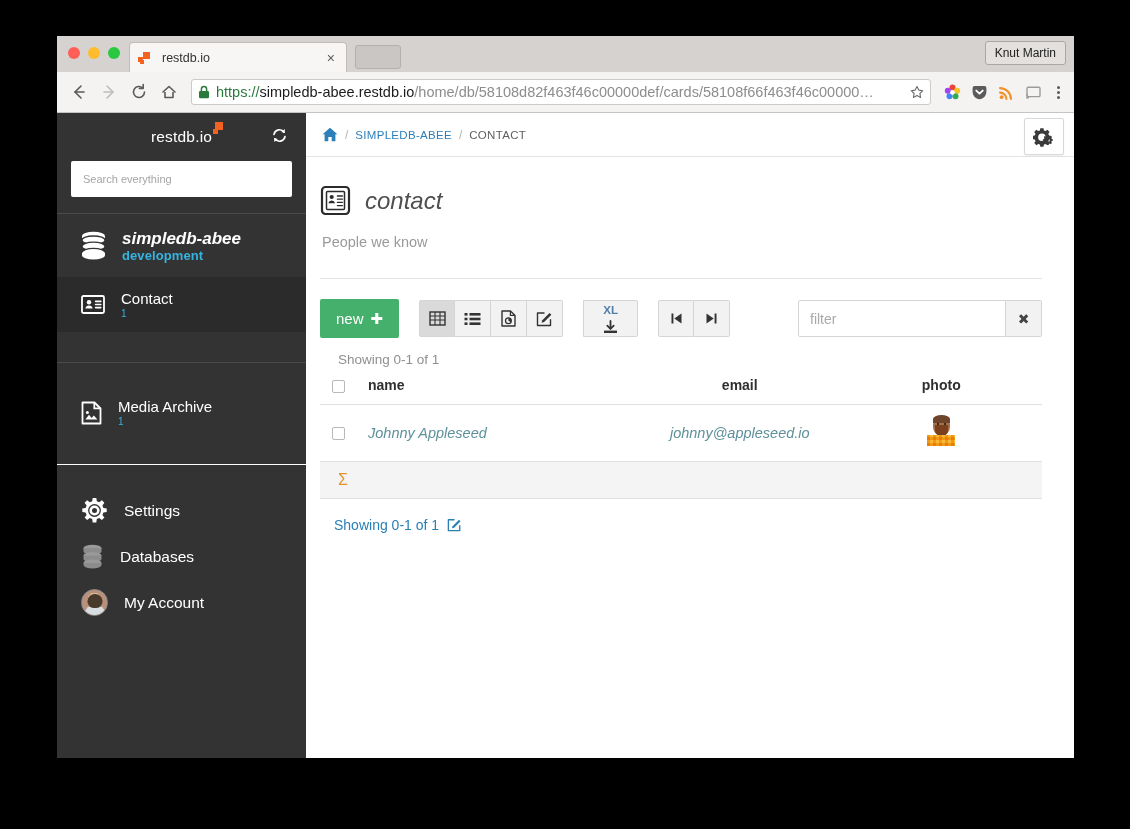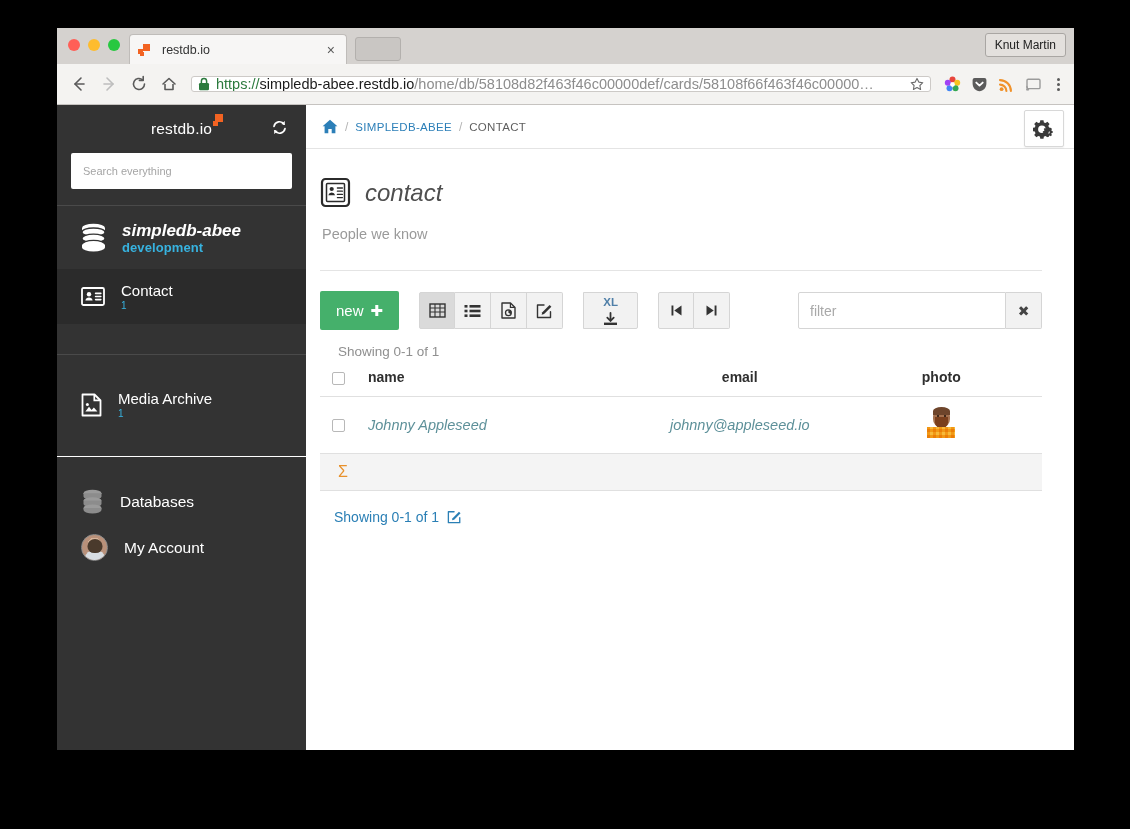--- a/index.html
+++ b/index.html
@@ -9,21 +9,21 @@
     height: 829px;
     background: #000;
     font-family: "Liberation Sans", sans-serif;
     overflow: hidden;
   }
 
   
   .browser-window {
     position: absolute;
     left: 57px;
-    top: 28px;
+    top: 36px;
     width: 1017px;
     height: 722px;
     background: #fff;
     overflow: hidden;
   }
 
   
   .tab-strip {
     height: 36px;
     background: #d5d2cf;
@@ -122,21 +122,21 @@
     width: 28px; height: 28px;
     display: flex; align-items: center; justify-content: center;
     cursor: pointer;
     color: #5a5a5a;
     flex: 0 0 auto;
   }
   .nav-btn.disabled { color: #bdbdbd; }
 
   .omnibox {
     flex: 1;
-    height: 16px;
+    height: 26px;
     margin: 0 6px;
     background: #fff;
     border: 1px solid #cdcac7;
     border-radius: 3px;
     display: flex;
     align-items: center;
     padding: 0 6px;
     overflow: hidden;
   }
   .lock-icon { margin-right: 6px; display: flex; flex: 0 0 auto; }
@@ -695,20 +695,29 @@
             </svg>
           </span>
           <span>
             <div class="sb-item-label">Media Archive</div>
             <div class="sb-item-count">1</div>
           </span>
         </div>
       </div>
 
       <div class="sb-section-c">
+        <div class="sb-link">
+          <span>
+            <svg width="27" height="27" viewBox="0 0 27 27">
+              <path fill="#fff" d="M13.5 8.4 a5.1 5.1 0 1 0 0 10.2 a5.1 5.1 0 0 0 0-10.2 Z m0 7.6 a2.5 2.5 0 1 1 0-5 a2.5 2.5 0 0 1 0 5 Z"></path>
+              <path fill="#fff" d="M11.7 1 h3.6 l.5 3.3 l2.4 1 l2.7-2 l2.5 2.5 l-2 2.7 l1 2.4 l3.3 .5 v3.6 l-3.3 .5 l-1 2.4 l2 2.7 l-2.5 2.5 l-2.7-2 l-2.4 1 l-.5 3.3 h-3.6 l-.5-3.3 l-2.4-1 l-2.7 2 l-2.5-2.5 l2-2.7 l-1-2.4 l-3.3-.5 v-3.6 l3.3-.5 l1-2.4 l-2-2.7 l2.5-2.5 l2.7 2 l2.4-1 Z m1.8 6.1 a6.4 6.4 0 1 0 0 12.8 a6.4 6.4 0 0 0 0-12.8 Z"></path>
+            </svg>
+          </span>
+          <span class="sb-link-label">Settings</span>
+        </div>
 
         <div class="sb-link">
           <span>
             <svg width="23" height="25" viewBox="0 0 23 25">
               <ellipse cx="11.5" cy="4.2" rx="9" ry="3.4" fill="#9a9a9a"></ellipse>
               <path d="M2.5 4.2 v3.3 a9 3.4 0 0 0 18 0 V4.2" fill="#8c8c8c"></path>
               <ellipse cx="11.5" cy="11.6" rx="9" ry="3.4" fill="#9a9a9a"></ellipse>
               <path d="M2.5 11.6 v3.3 a9 3.4 0 0 0 18 0 v-3.3" fill="#8c8c8c"></path>
               <ellipse cx="11.5" cy="18.9" rx="9" ry="3.4" fill="#9a9a9a"></ellipse>
               <path d="M2.5 18.9 v2.1 a9 3.4 0 0 0 18 0 v-2.1" fill="#8c8c8c"></path>

